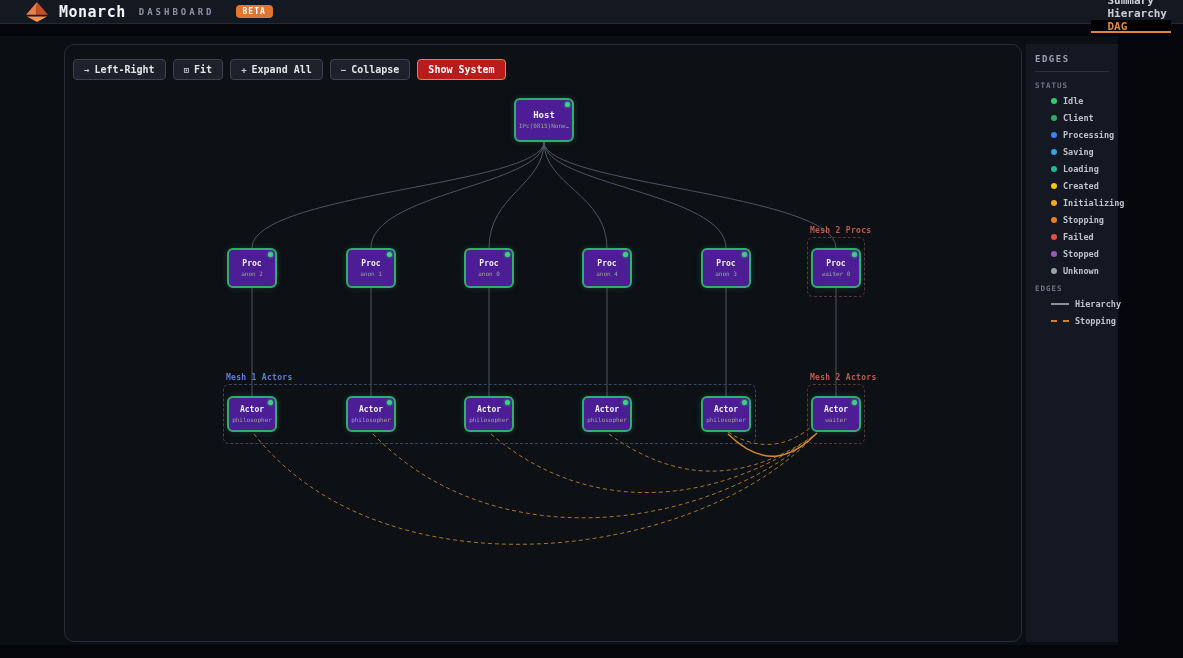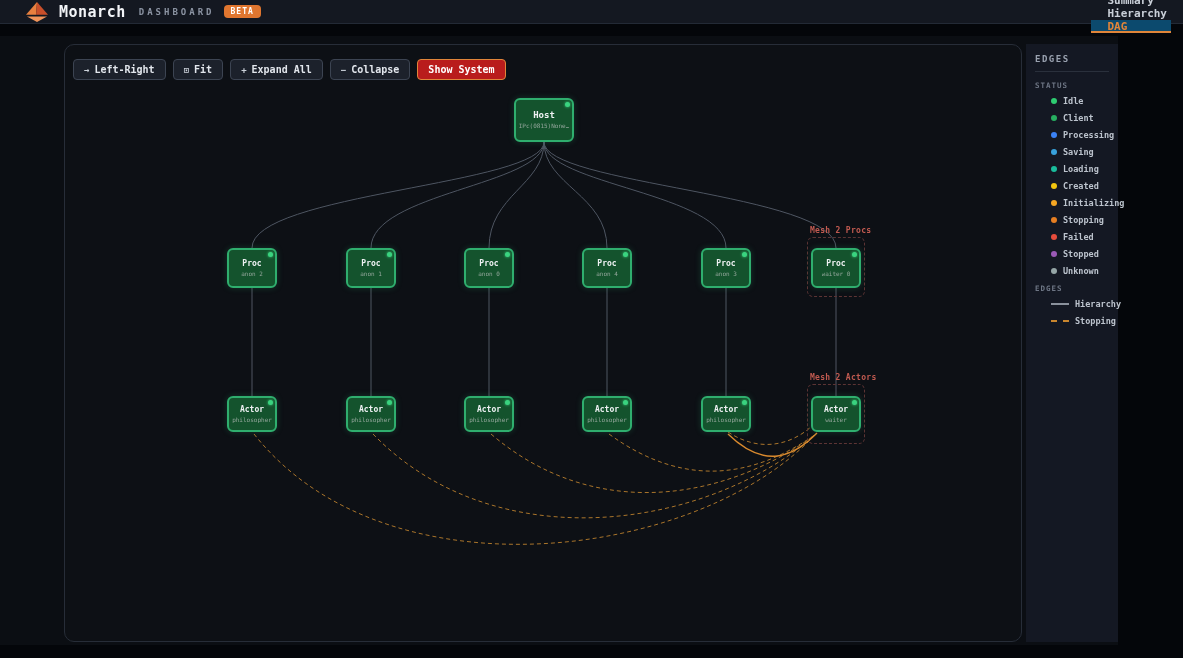--- a/index.html
+++ b/index.html
@@ -14,29 +14,29 @@
     position:absolute;left:0;top:0;width:1183px;height:24px;
     background:#141821;border-bottom:1px solid #232a36;
     display:flex;align-items:center;box-sizing:border-box;
   }
   .brand-wrap{display:flex;align-items:center;gap:9px;padding-left:24px;}
   .logo{width:26px;height:22px;display:block;}
   .brand{color:#f2f4f7;font-size:15px;font-weight:bold;letter-spacing:.5px;}
   .product{color:#8b93a2;font-size:9px;letter-spacing:3px;font-weight:bold;margin-left:4px;}
   .beta-badge{
     background:#e0762f;color:#fff;font-size:8px;font-weight:bold;
-    border-radius:4px;padding:2px 7px;letter-spacing:1px;
+    border-radius:4px;padding:2px 7px;margin-left:12px;letter-spacing:1px;
   }
   .nav{margin-left:auto;display:flex;align-items:stretch;height:36px;flex-direction:column;}
   .nav-item{
     display:flex;align-items:center;padding:0 16px;
     color:#c9cfd8;font-size:11px;font-weight:bold;cursor:pointer;
   }
   .nav-item.active{
-    color:#e0853a;background:#0c4a6e;
+    color:#e0853a;background:#000000;
     box-shadow:inset 0 -2px 0 #e0853a;
     margin-right:12px;
   }
   
   .content-bg{
     position:absolute;left:0;top:36px;width:1118px;height:609px;
     background:#0b0e13;
   }
   
   .canvas{
@@ -53,21 +53,21 @@
     color:#e2e6ec;font-size:10px;font-weight:bold;
     padding:4px 10px;cursor:pointer;font-family:inherit;
   }
   .tbtn .ticon{font-size:9px;color:#cdd3db;}
   .tbtn.primary{
     background:#b91c1c;border-color:#e0853a;color:#fff;
   }
   
   .node{
     position:absolute;box-sizing:border-box;
-    background:#14532d;border:2px solid #2fae6e;border-radius:6px;
+    background:#4c1d95;border:2px solid #2fae6e;border-radius:6px;
     display:flex;flex-direction:column;align-items:center;justify-content:center;
     box-shadow:0 0 6px rgba(47,174,110,.25);
     cursor:pointer;z-index:4;
   }
   .node .nt{color:#eef1f3;font-weight:bold;font-size:8px;line-height:9px;}
   .node .ns{color:#93a69b;font-size:6px;line-height:7px;margin-top:2px;
     max-width:54px;overflow:hidden;white-space:nowrap;text-overflow:ellipsis;}
   .node.host .nt{font-size:9px;}
   .status-dot{
     position:absolute;top:2px;right:2px;width:5px;height:5px;border-radius:50%;
@@ -171,20 +171,23 @@
       <span>Collapse</span>
     </button>
     <button class="tbtn primary">
       <span>Show System</span>
     </button>
   </div>
 
   <div class="group red" style="left:742px;top:192px;width:58px;height:60px">
     <div class="group-label" style="color: rgb(192, 90, 80);">Mesh 2 Procs</div>
   </div>
+  <div class="group" style="left:158px;top:339px;width:533px;height:60px">
+    <div class="group-label" style="color: rgb(95, 127, 216);">Mesh 1 Actors</div>
+  </div>
   <div class="group red" style="left:742px;top:339px;width:58px;height:60px">
     <div class="group-label" style="color: rgb(192, 90, 80);">Mesh 2 Actors</div>
   </div>
 
   <div class="node host" style="left:449px;top:53px;width:60px;height:44px">
     <span class="status-dot"></span>
     <div class="nt">Host</div>
     <div class="ns">IPc(0815)None…</div>
   </div>
 

